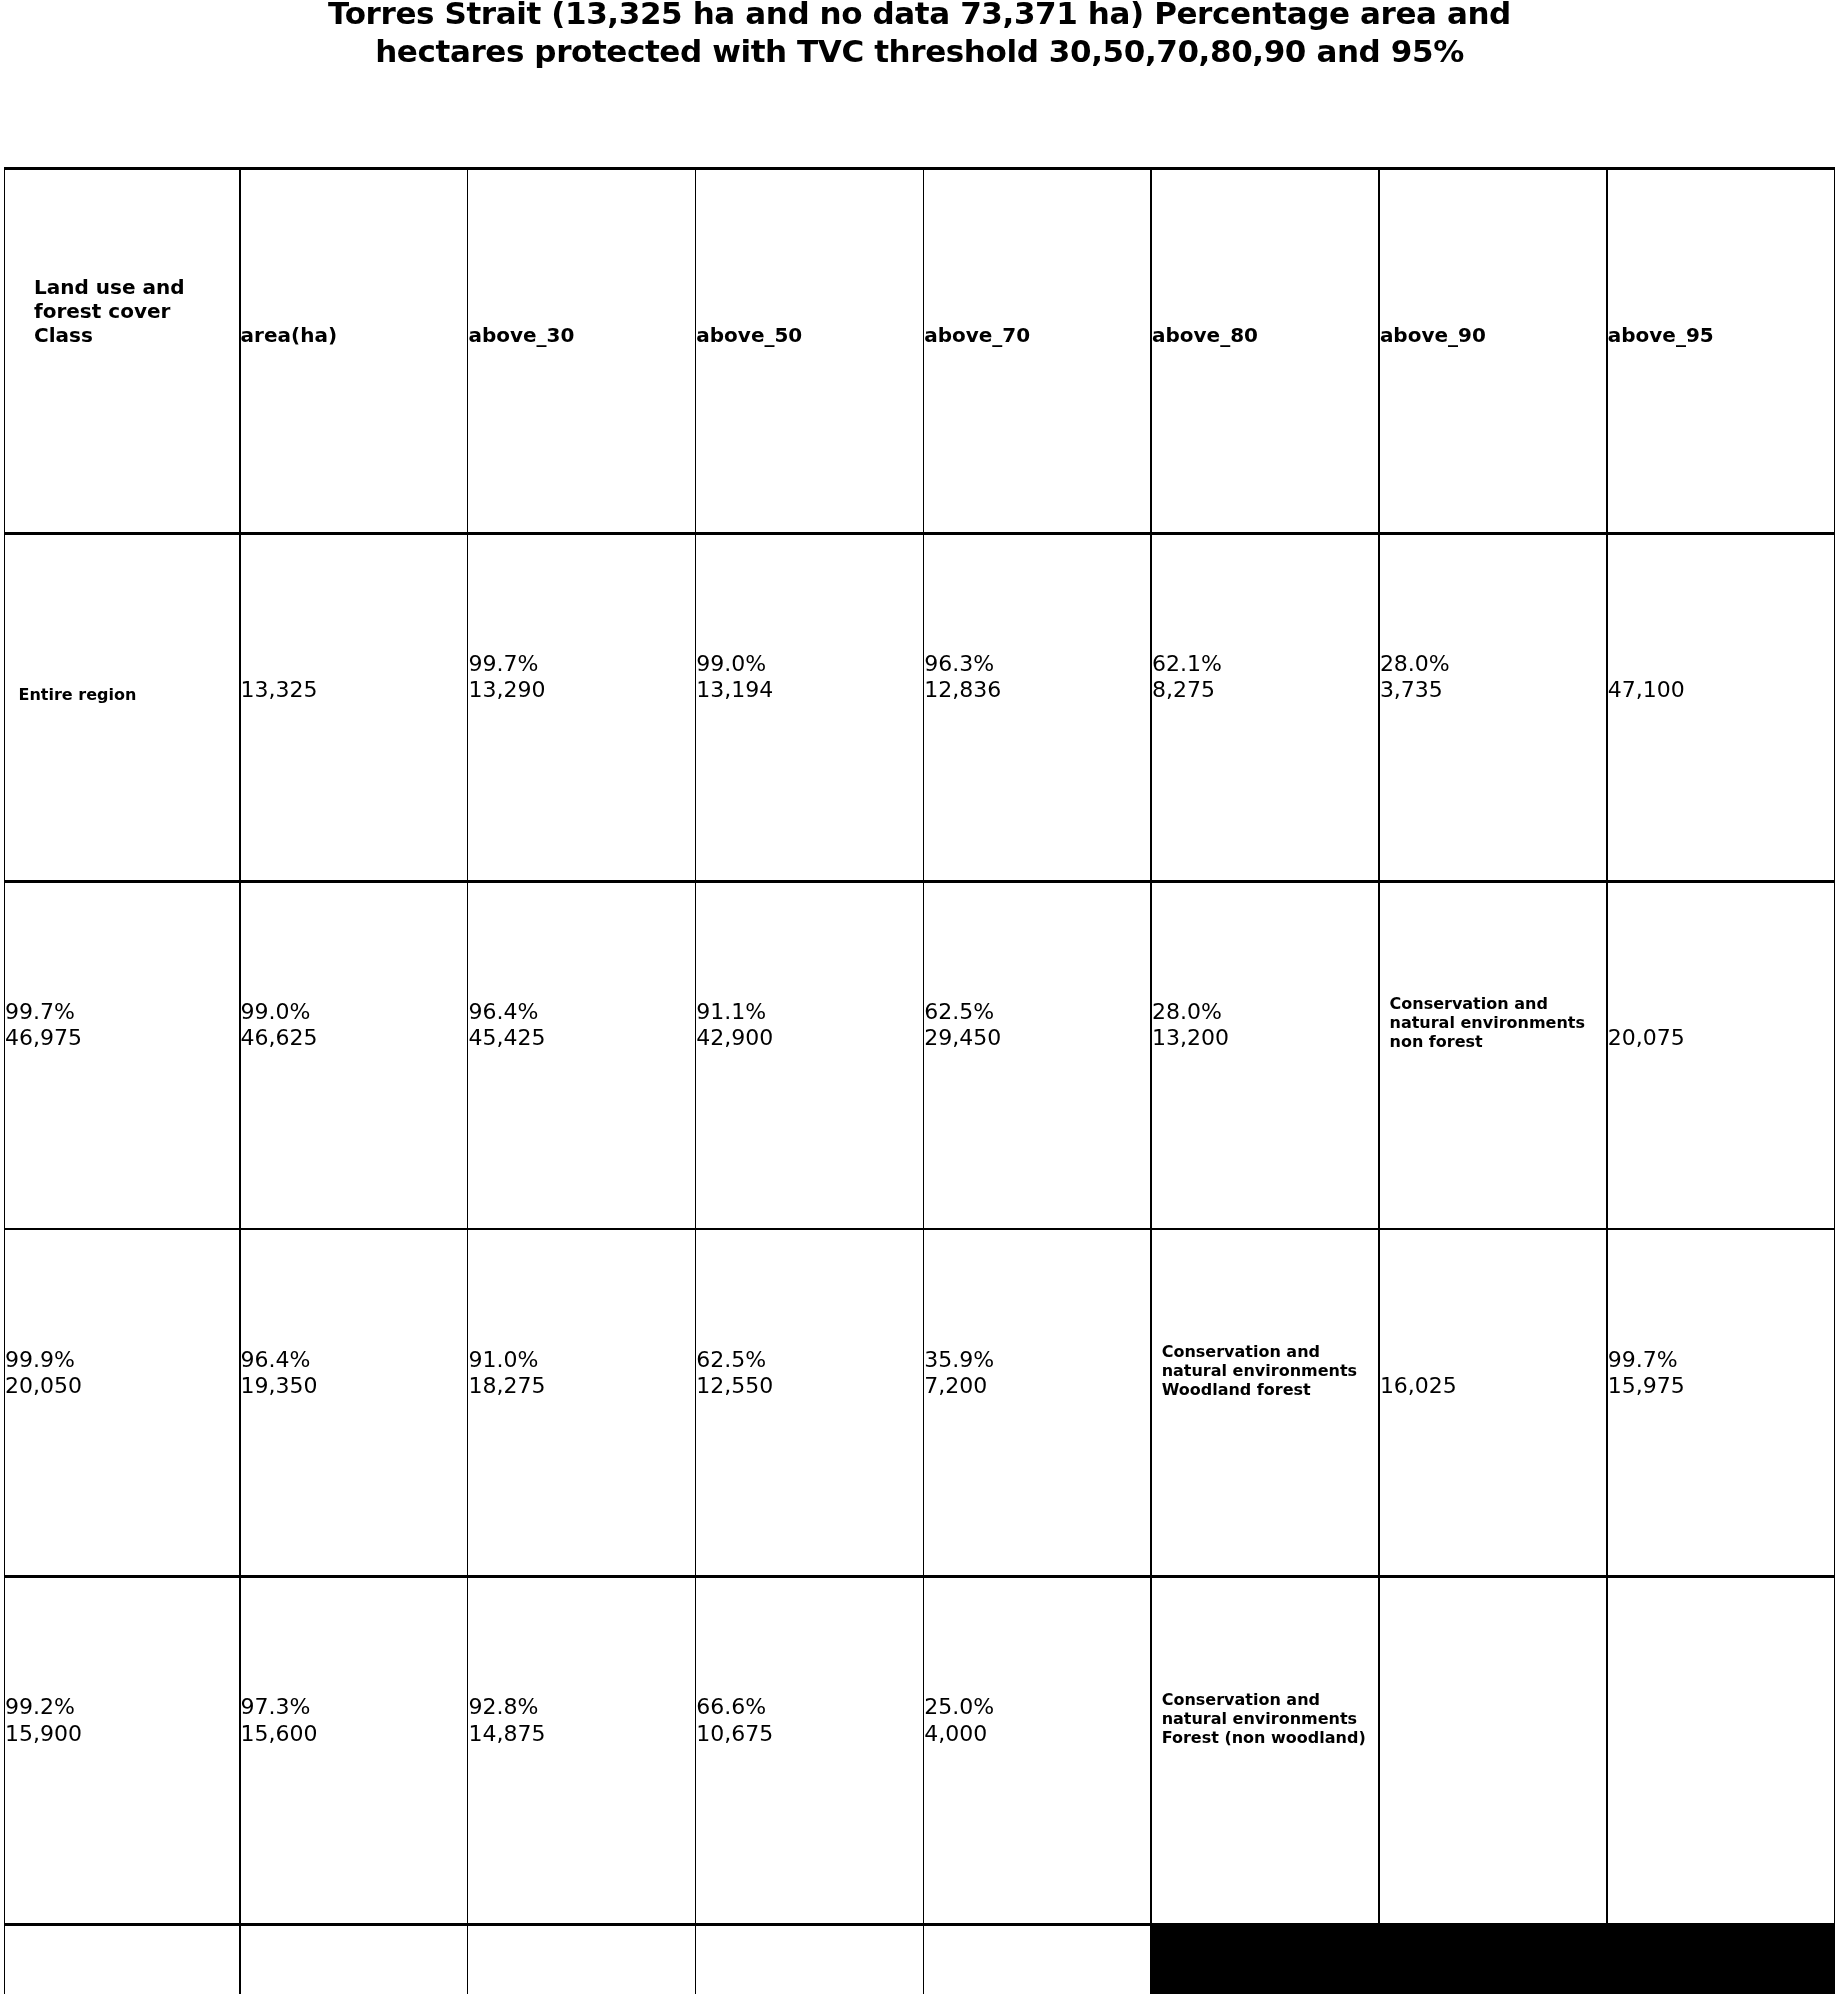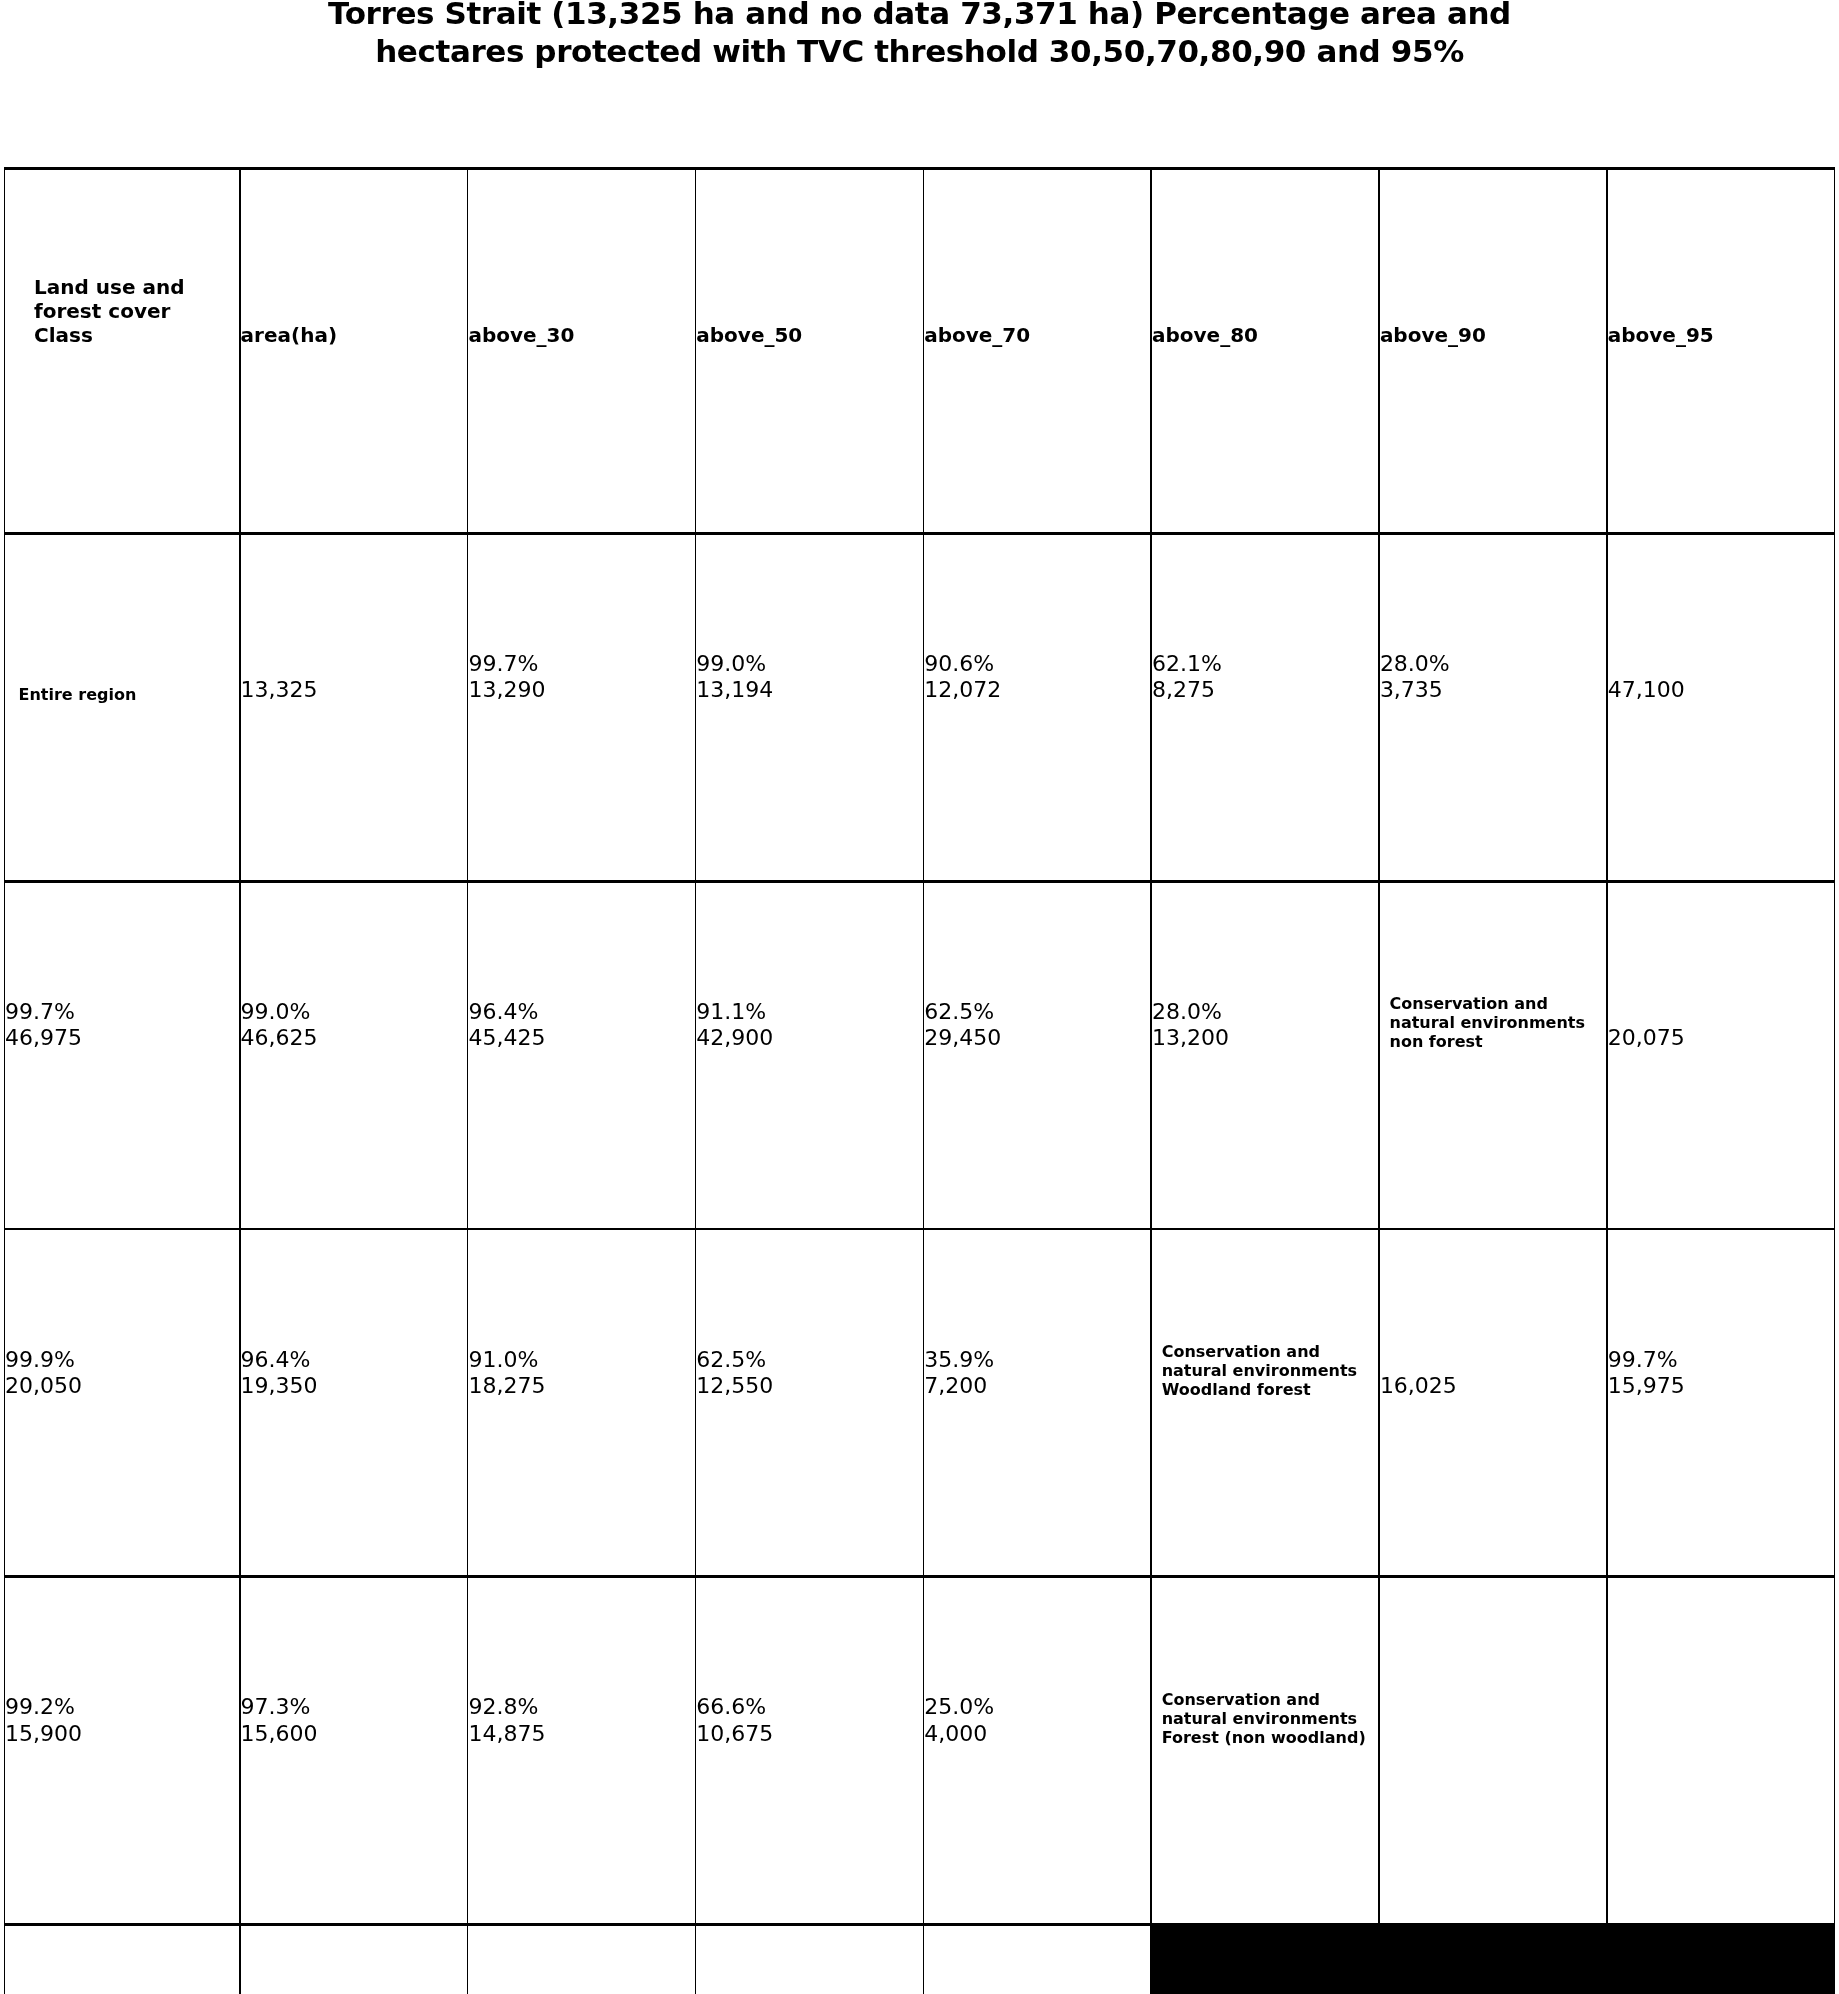--- a/index.html
+++ b/index.html
@@ -94,22 +94,22 @@
         </div>
       </div>
     <div class="cell" data-interactable="false">
         <div class="ci">
           <div data-interactable="false">99.0%</div>
           <div data-interactable="false">13,194</div>
         </div>
       </div>
     <div class="cell" data-interactable="false">
         <div class="ci">
-          <div data-interactable="false">90.6%</div>
-          <div data-interactable="false">12,072</div>
+          <div data-interactable="false">96.3%</div>
+          <div data-interactable="false">12,836</div>
         </div>
       </div>
     <div class="cell" data-interactable="false">
         <div class="ci">
           <div data-interactable="false">62.1%</div>
           <div data-interactable="false">8,275</div>
         </div>
       </div>
     <div class="cell" data-interactable="false">
         <div class="ci">

